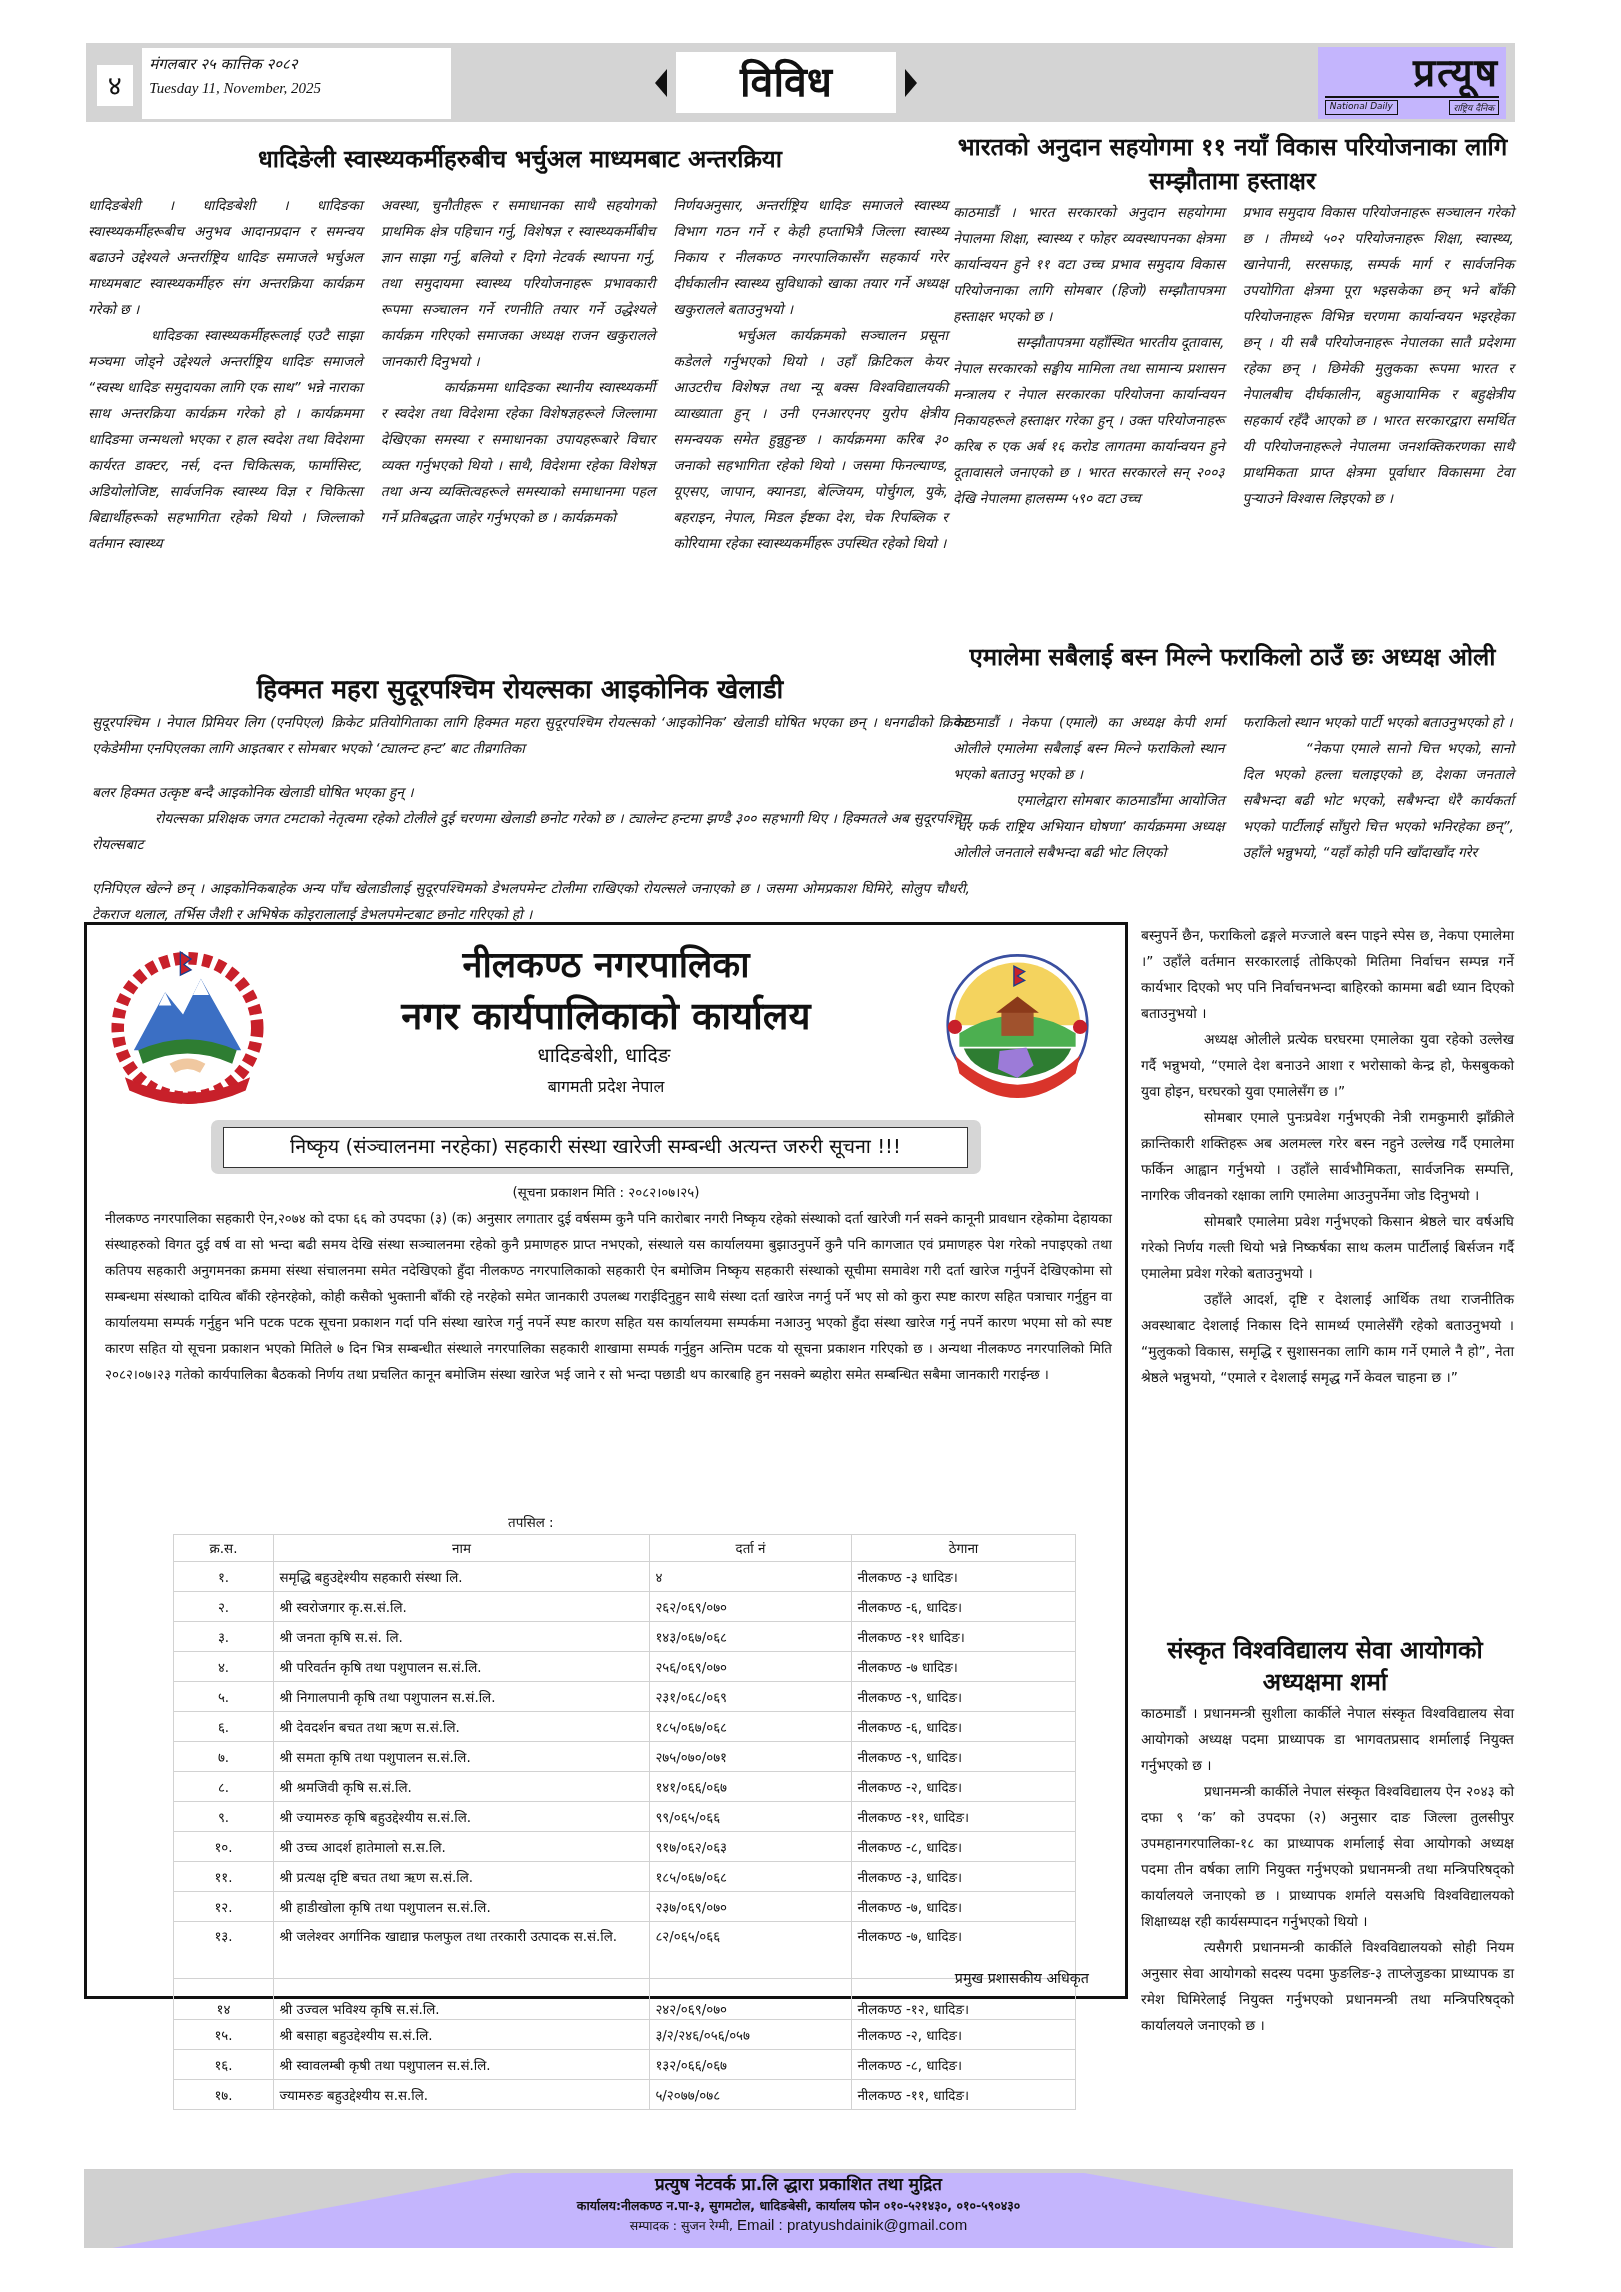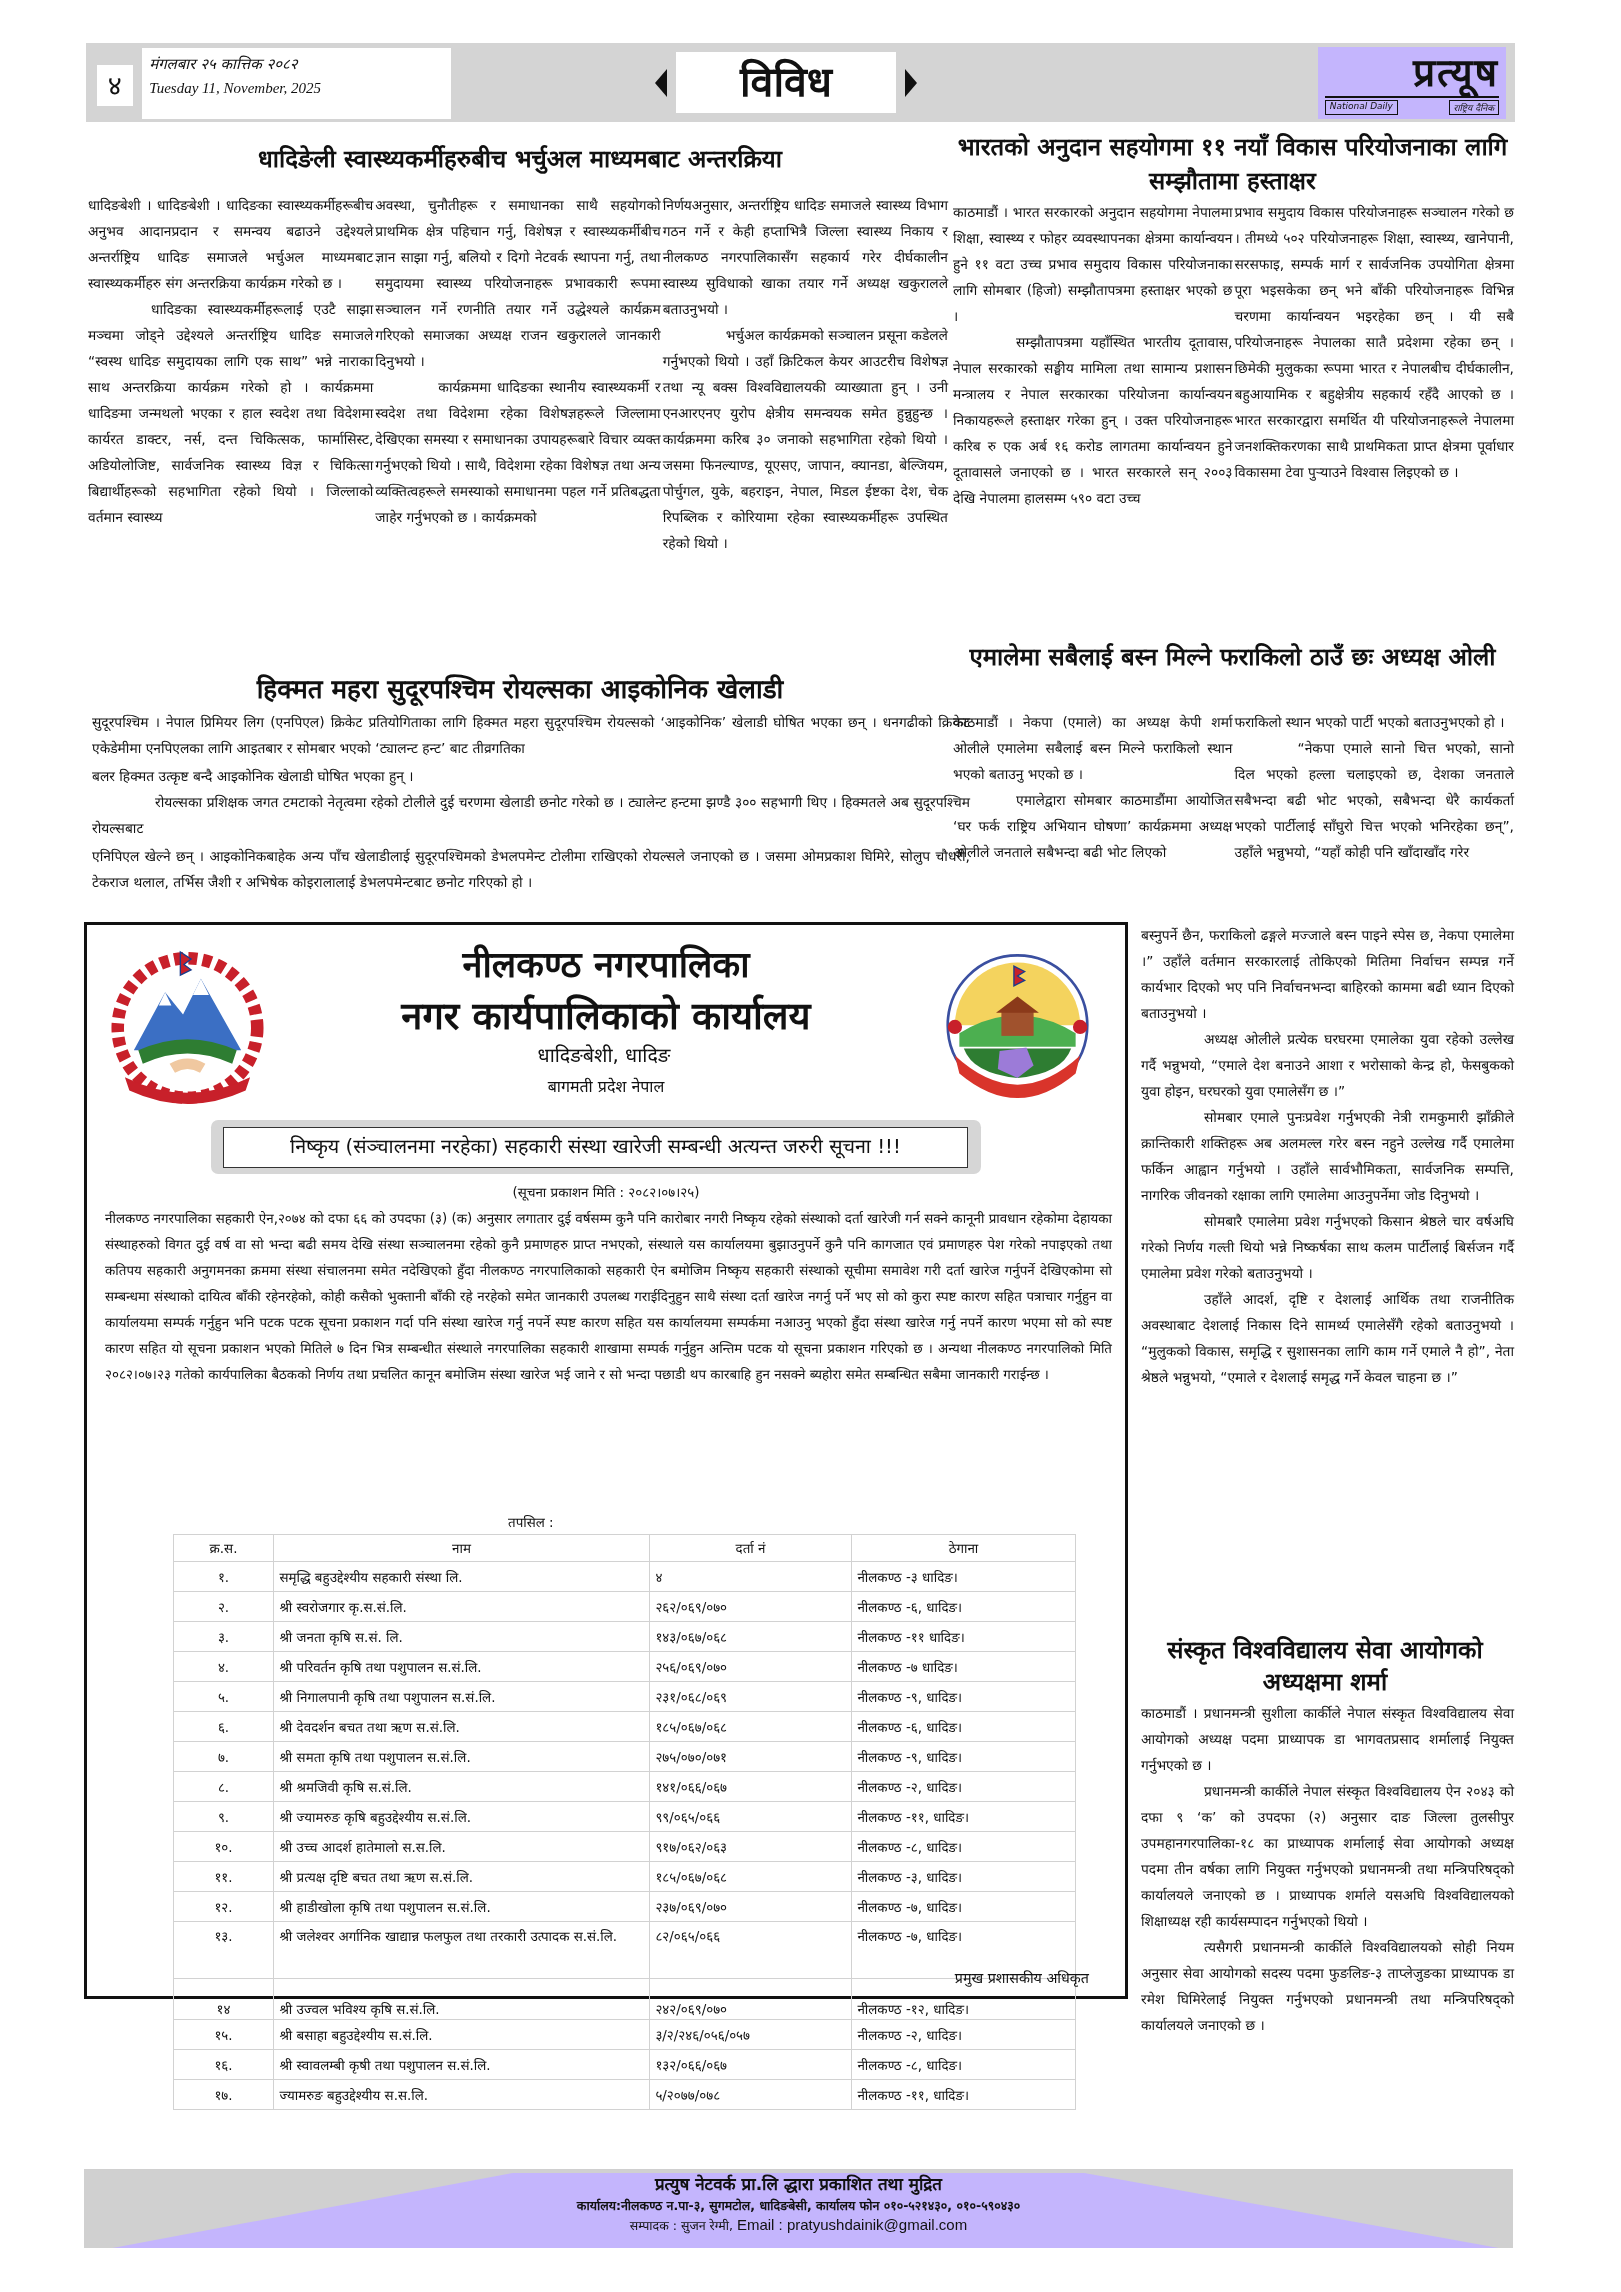--- a/index.html
+++ b/index.html
@@ -17,21 +17,21 @@
   .arrow.left { border-right: 12.5px solid #111; }
   .arrow.right { border-left: 12.5px solid #111; }
   .section-title { width: 220px; height: 61px; background: #fff; margin: 0 9px; text-align: center; font-size: 41px; font-weight: bold; line-height: 61px; }
   .logo { position: absolute; right: 9px; top: 3.6px; width: 188px; height: 72px; background: #c4b5fd; padding: 2.7px 7.2px; }
   .logo-main { font-size: 39px; font-weight: bold; line-height: 47px; text-align: right; letter-spacing: 1.8px; font-family: "DejaVu Serif", serif; border-bottom: 2.7px solid #111; }
   .logo-tags { display: flex; justify-content: space-between; margin-top: 1.8px; }
   .logo-tag { font-size: 9px; font-style: italic; border: 0.9px solid #111; padding: 0 3.6px; }
 
   
   .headline { position: absolute; font-weight: bold; text-align: center; color: #111; }
-  .cols { position: absolute; display: flex; gap: 2px; }
+  .cols { position: absolute; display: flex; gap: 18px; font-style: italic; }
   .col { flex: 1; font-size: 13.8px; line-height: 26px; text-align: justify; font-family: "DejaVu Sans", sans-serif; }
   .col p { text-indent: 0; }
   .col p.ind { text-indent: 63px; }
 
   #a1-head { left: 90px; top: 133px; width: 860px; font-size: 24px; margin-top: 8px; }
   #a1-cols { left: 88px; top: 192px; width: 860px; }
   #a2-head { left: 955px; top: 130px; width: 555px; font-size: 24px; line-height: 34px; }
   #a2-cols { left: 953px; top: 199px; width: 561px; }
   #a3-head { left: 90px; top: 670px; width: 860px; font-size: 26px; }
   #a3-cols { left: 92px; top: 709px; width: 878px; font-family: "Liberation Sans", sans-serif; flex-direction: column; }

